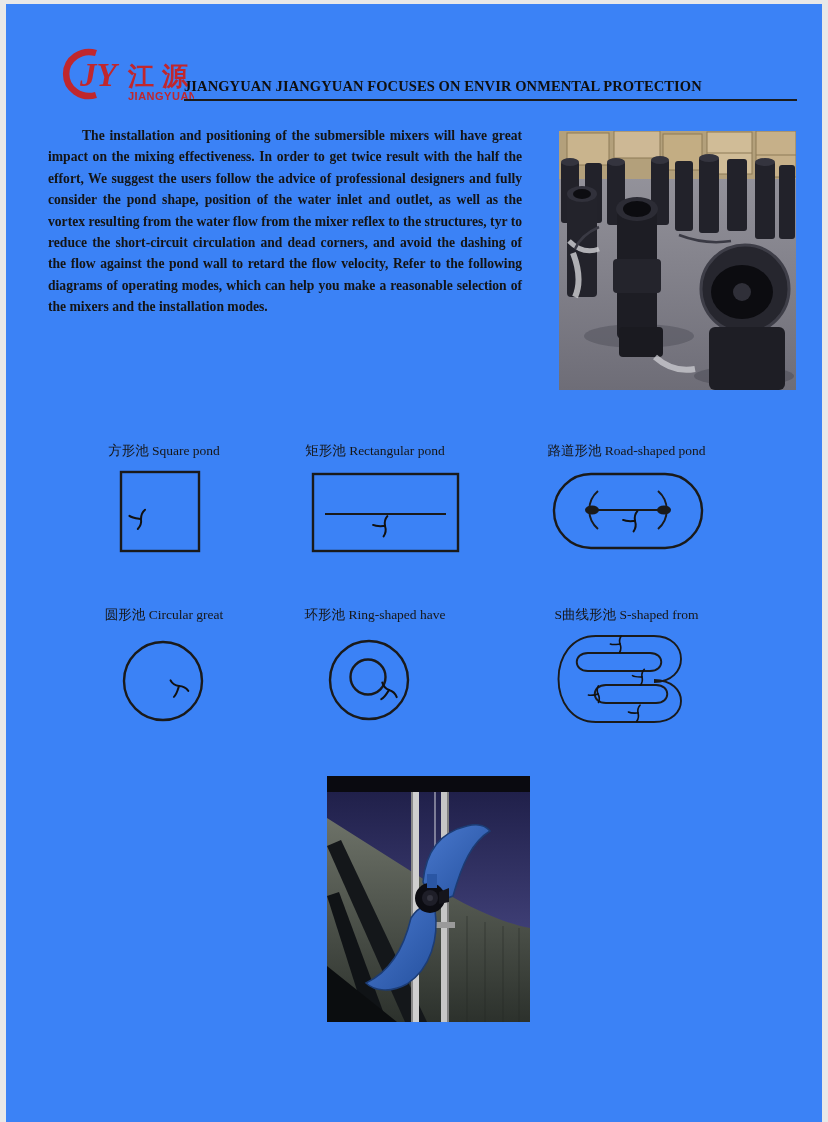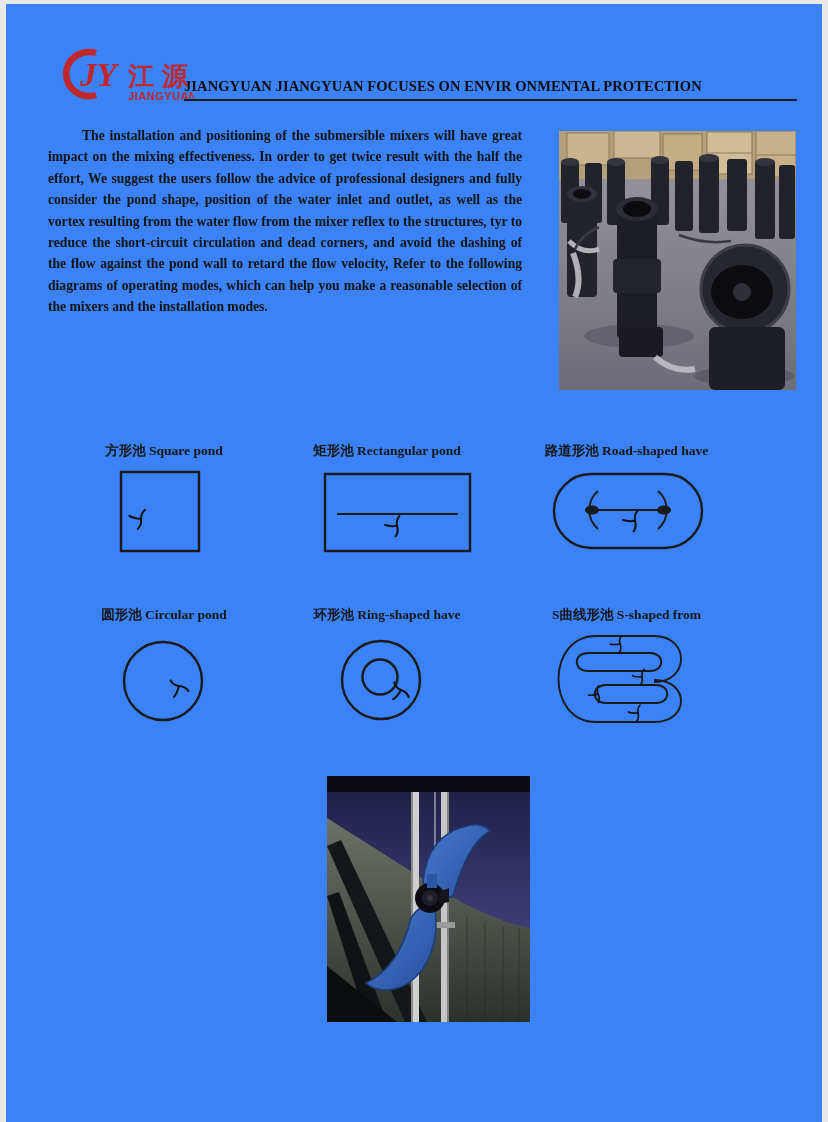--- a/index.html
+++ b/index.html
@@ -18,25 +18,25 @@
   .paragraph{position:absolute;left:42px;top:121px;width:474px;font-size:13.6px;
              line-height:21.4px;text-align:justify;text-indent:34px;font-weight:600;color:#141414;}
 
   
   .photo{position:absolute;display:block;}
   #photo-top{left:553px;top:127px;width:237px;height:259px;}
   #photo-bottom{left:321px;top:772px;width:203px;height:246px;}
 
   
   .dcell{position:absolute;}
-  .dlabel{position:absolute;width:100%;text-align:center;font-size:13.5px;font-weight:700;
+  .dlabel{position:absolute;width:100%;text-align:center;font-size:13.5px;font-weight:400;
           color:#161616;font-family:"Liberation Serif",serif;white-space:nowrap;}
   .dshape{position:absolute;left:0;}
   .c1{left:88px;width:140px;}
-  .c2{left:296px;width:170px;}
+  .c2{left:284px;width:170px;}
   .c3{left:528px;width:185px;}
   .r1l{top:438px;height:20px;}
   .r2l{top:602px;height:20px;}
   .r1s{top:460px;height:95px;}
   .r2s{top:630px;height:95px;}
   .diag{stroke:#1a1a1a;fill:none;stroke-width:2.4;}
   .diag-thin{stroke:#1a1a1a;fill:none;stroke-width:1.9;}
   .dot{fill:#1a1a1a;stroke:none;}
 
   
@@ -139,21 +139,21 @@
     <path d="M96,226 q18,16 40,12" stroke="#cfcfd4" stroke-width="6" fill="none" opacity="0.75"></path>
   </svg>
 
   <div class="dcell c1 r1l">
     <div class="dlabel">方形池 Square pond</div>
   </div>
   <div class="dcell c2 r1l">
     <div class="dlabel">矩形池 Rectangular pond</div>
   </div>
   <div class="dcell c3 r1l">
-    <div class="dlabel">路道形池 Road-shaped have</div>
+    <div class="dlabel">路道形池 Road-shaped pond</div>
   </div>
 
   <div class="dcell c1 r1s">
     <svg class="dshape" width="140" height="95" viewBox="0 0 140 95">
       <rect x="27" y="8" width="78" height="79" class="diag"></rect>
       <use href="#prop" transform="translate(47,55) rotate(15)"></use>
     </svg>
   </div>
   <div class="dcell c2 r1s">
     <svg class="dshape" width="170" height="95" viewBox="0 0 170 95">
@@ -168,21 +168,21 @@
       <path d="M64,27 A25,25 0 0 0 64,65" class="diag-thin"></path>
       <path d="M124,27 A25,25 0 0 1 124,65" class="diag-thin"></path>
       <line x1="56" y1="46" x2="132" y2="46" class="diag-thin"></line>
       <ellipse cx="58" cy="46" rx="7" ry="4.5" class="dot"></ellipse>
       <ellipse cx="130" cy="46" rx="7" ry="4.5" class="dot"></ellipse>
       <use href="#prop" transform="translate(101,57) rotate(5)"></use>
     </svg>
   </div>
 
   <div class="dcell c1 r2l">
-    <div class="dlabel">圆形池 Circular pond</div>
+    <div class="dlabel">圆形池 Circular great</div>
   </div>
   <div class="dcell c2 r2l">
     <div class="dlabel">环形池 Ring-shaped have</div>
   </div>
   <div class="dcell c3 r2l">
     <div class="dlabel">S曲线形池 S-shaped from</div>
   </div>
 
   <div class="dcell c1 r2s">
     <svg class="dshape" width="140" height="95" viewBox="0 0 140 95">

